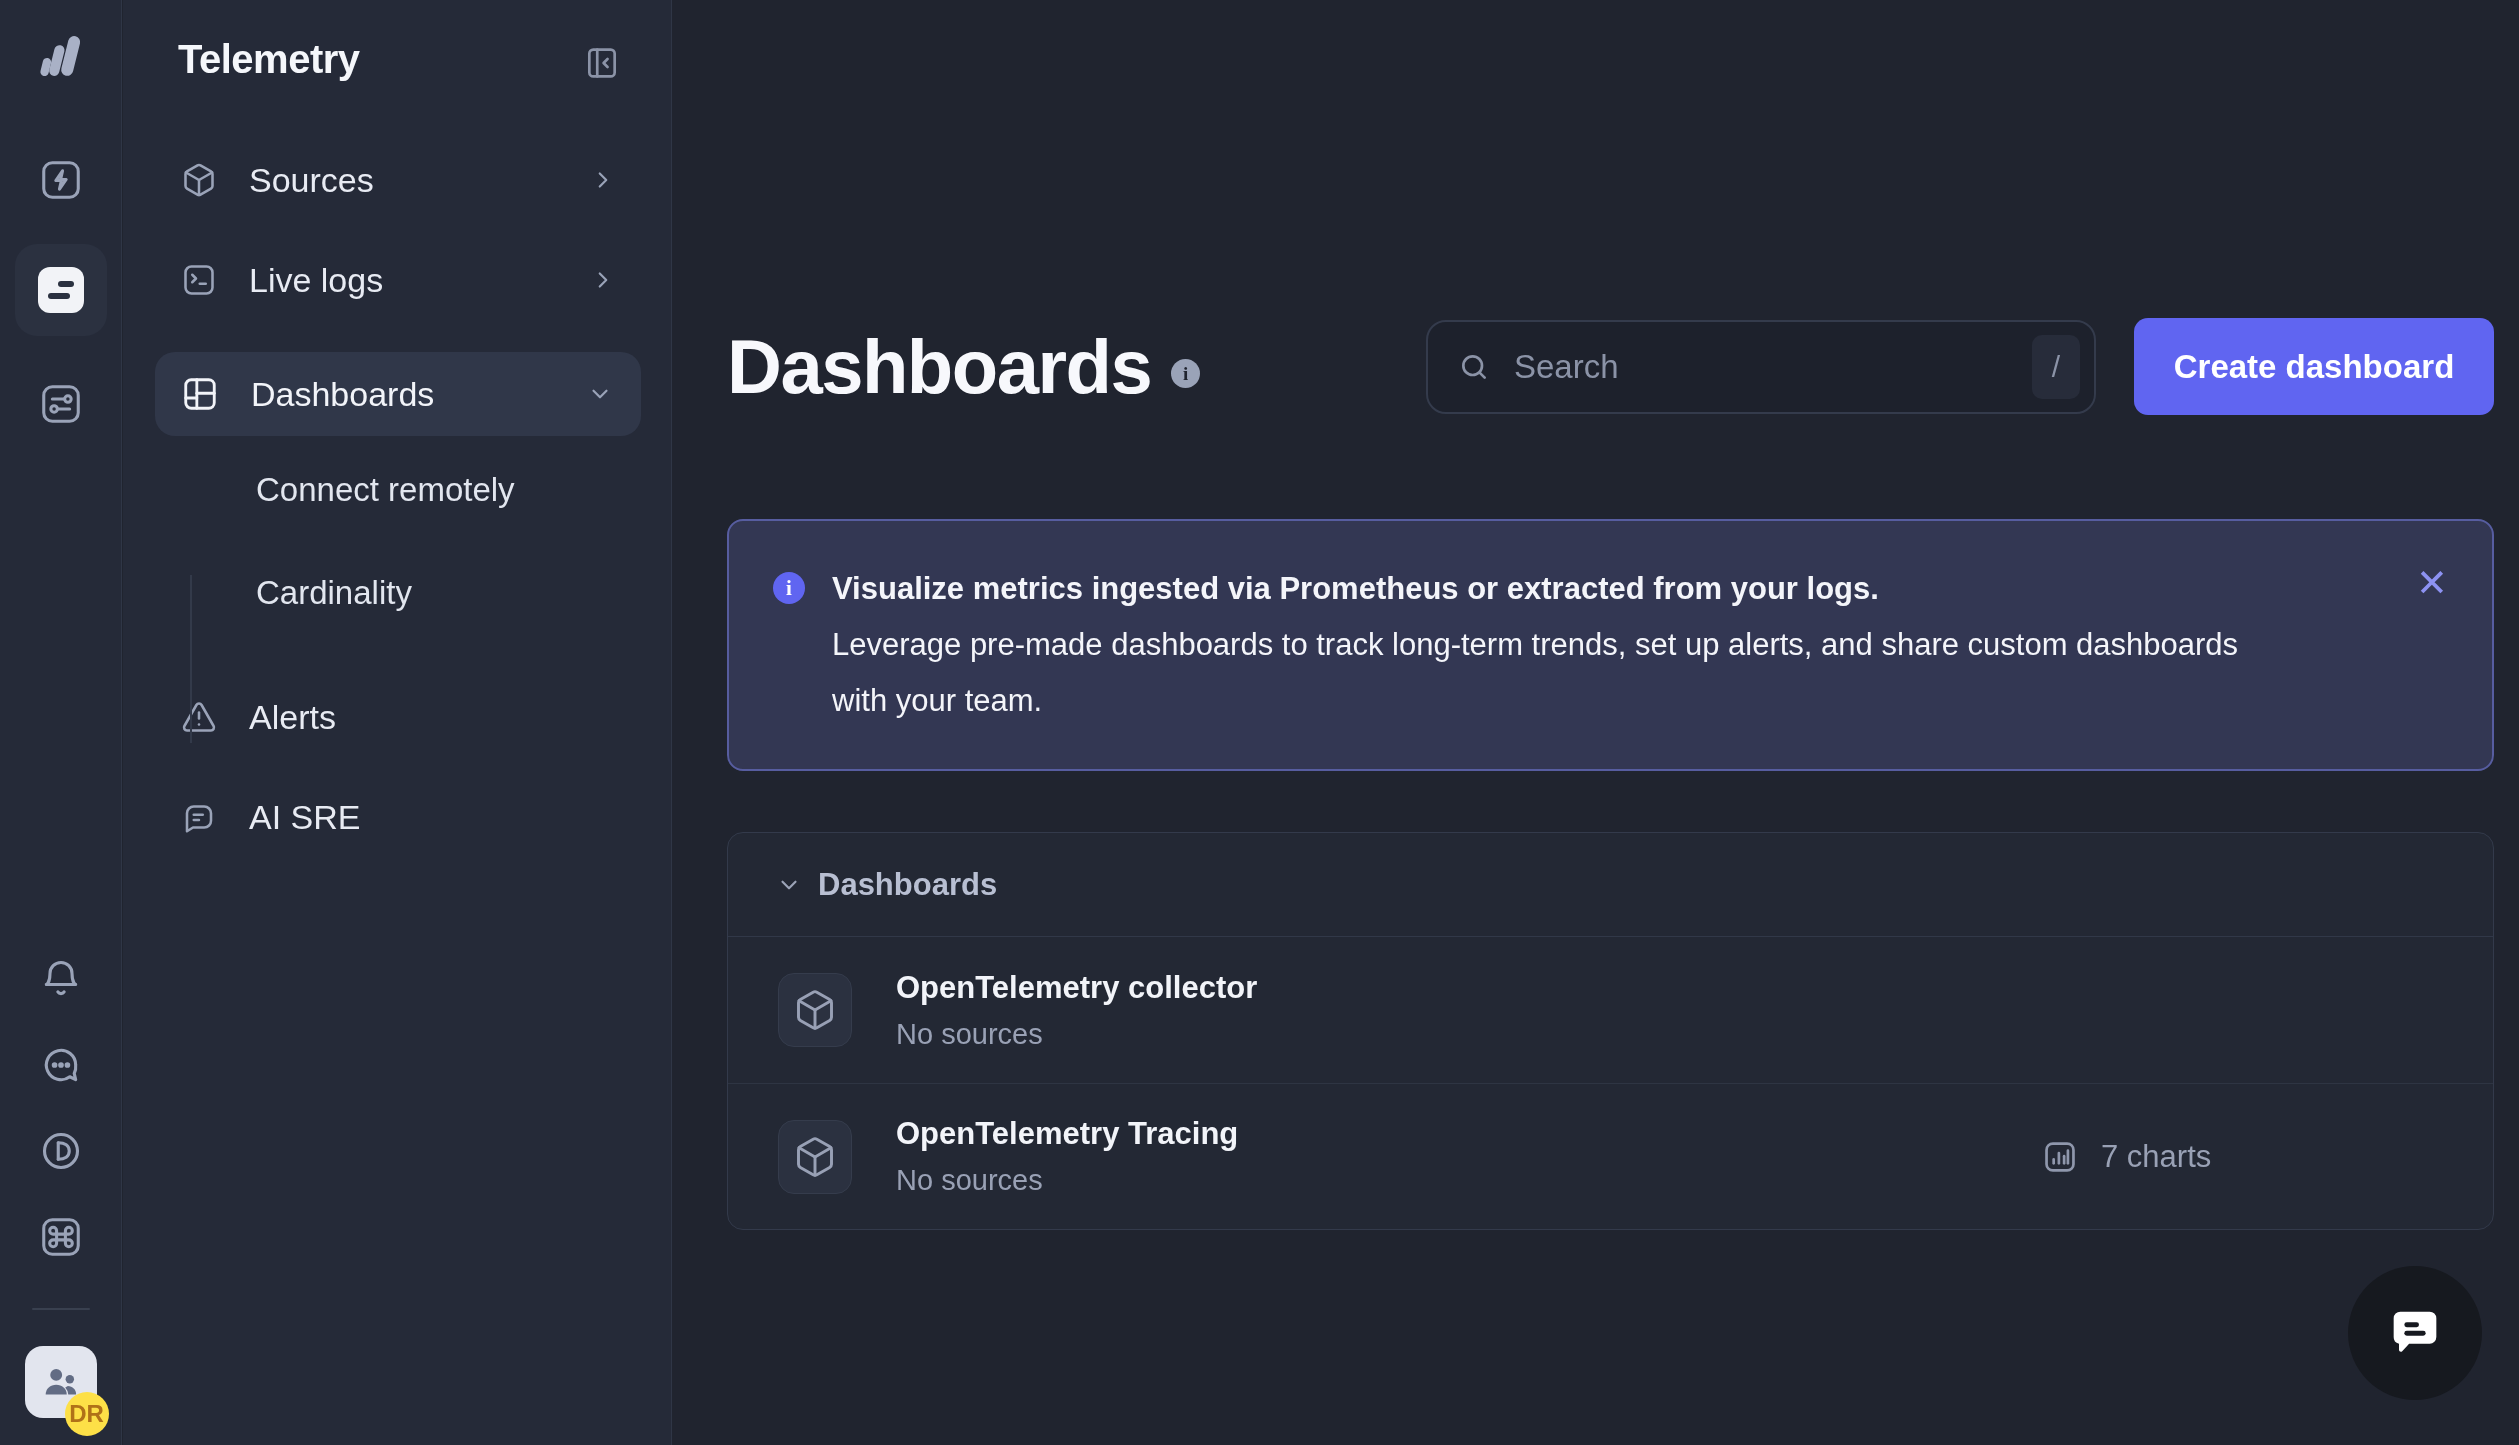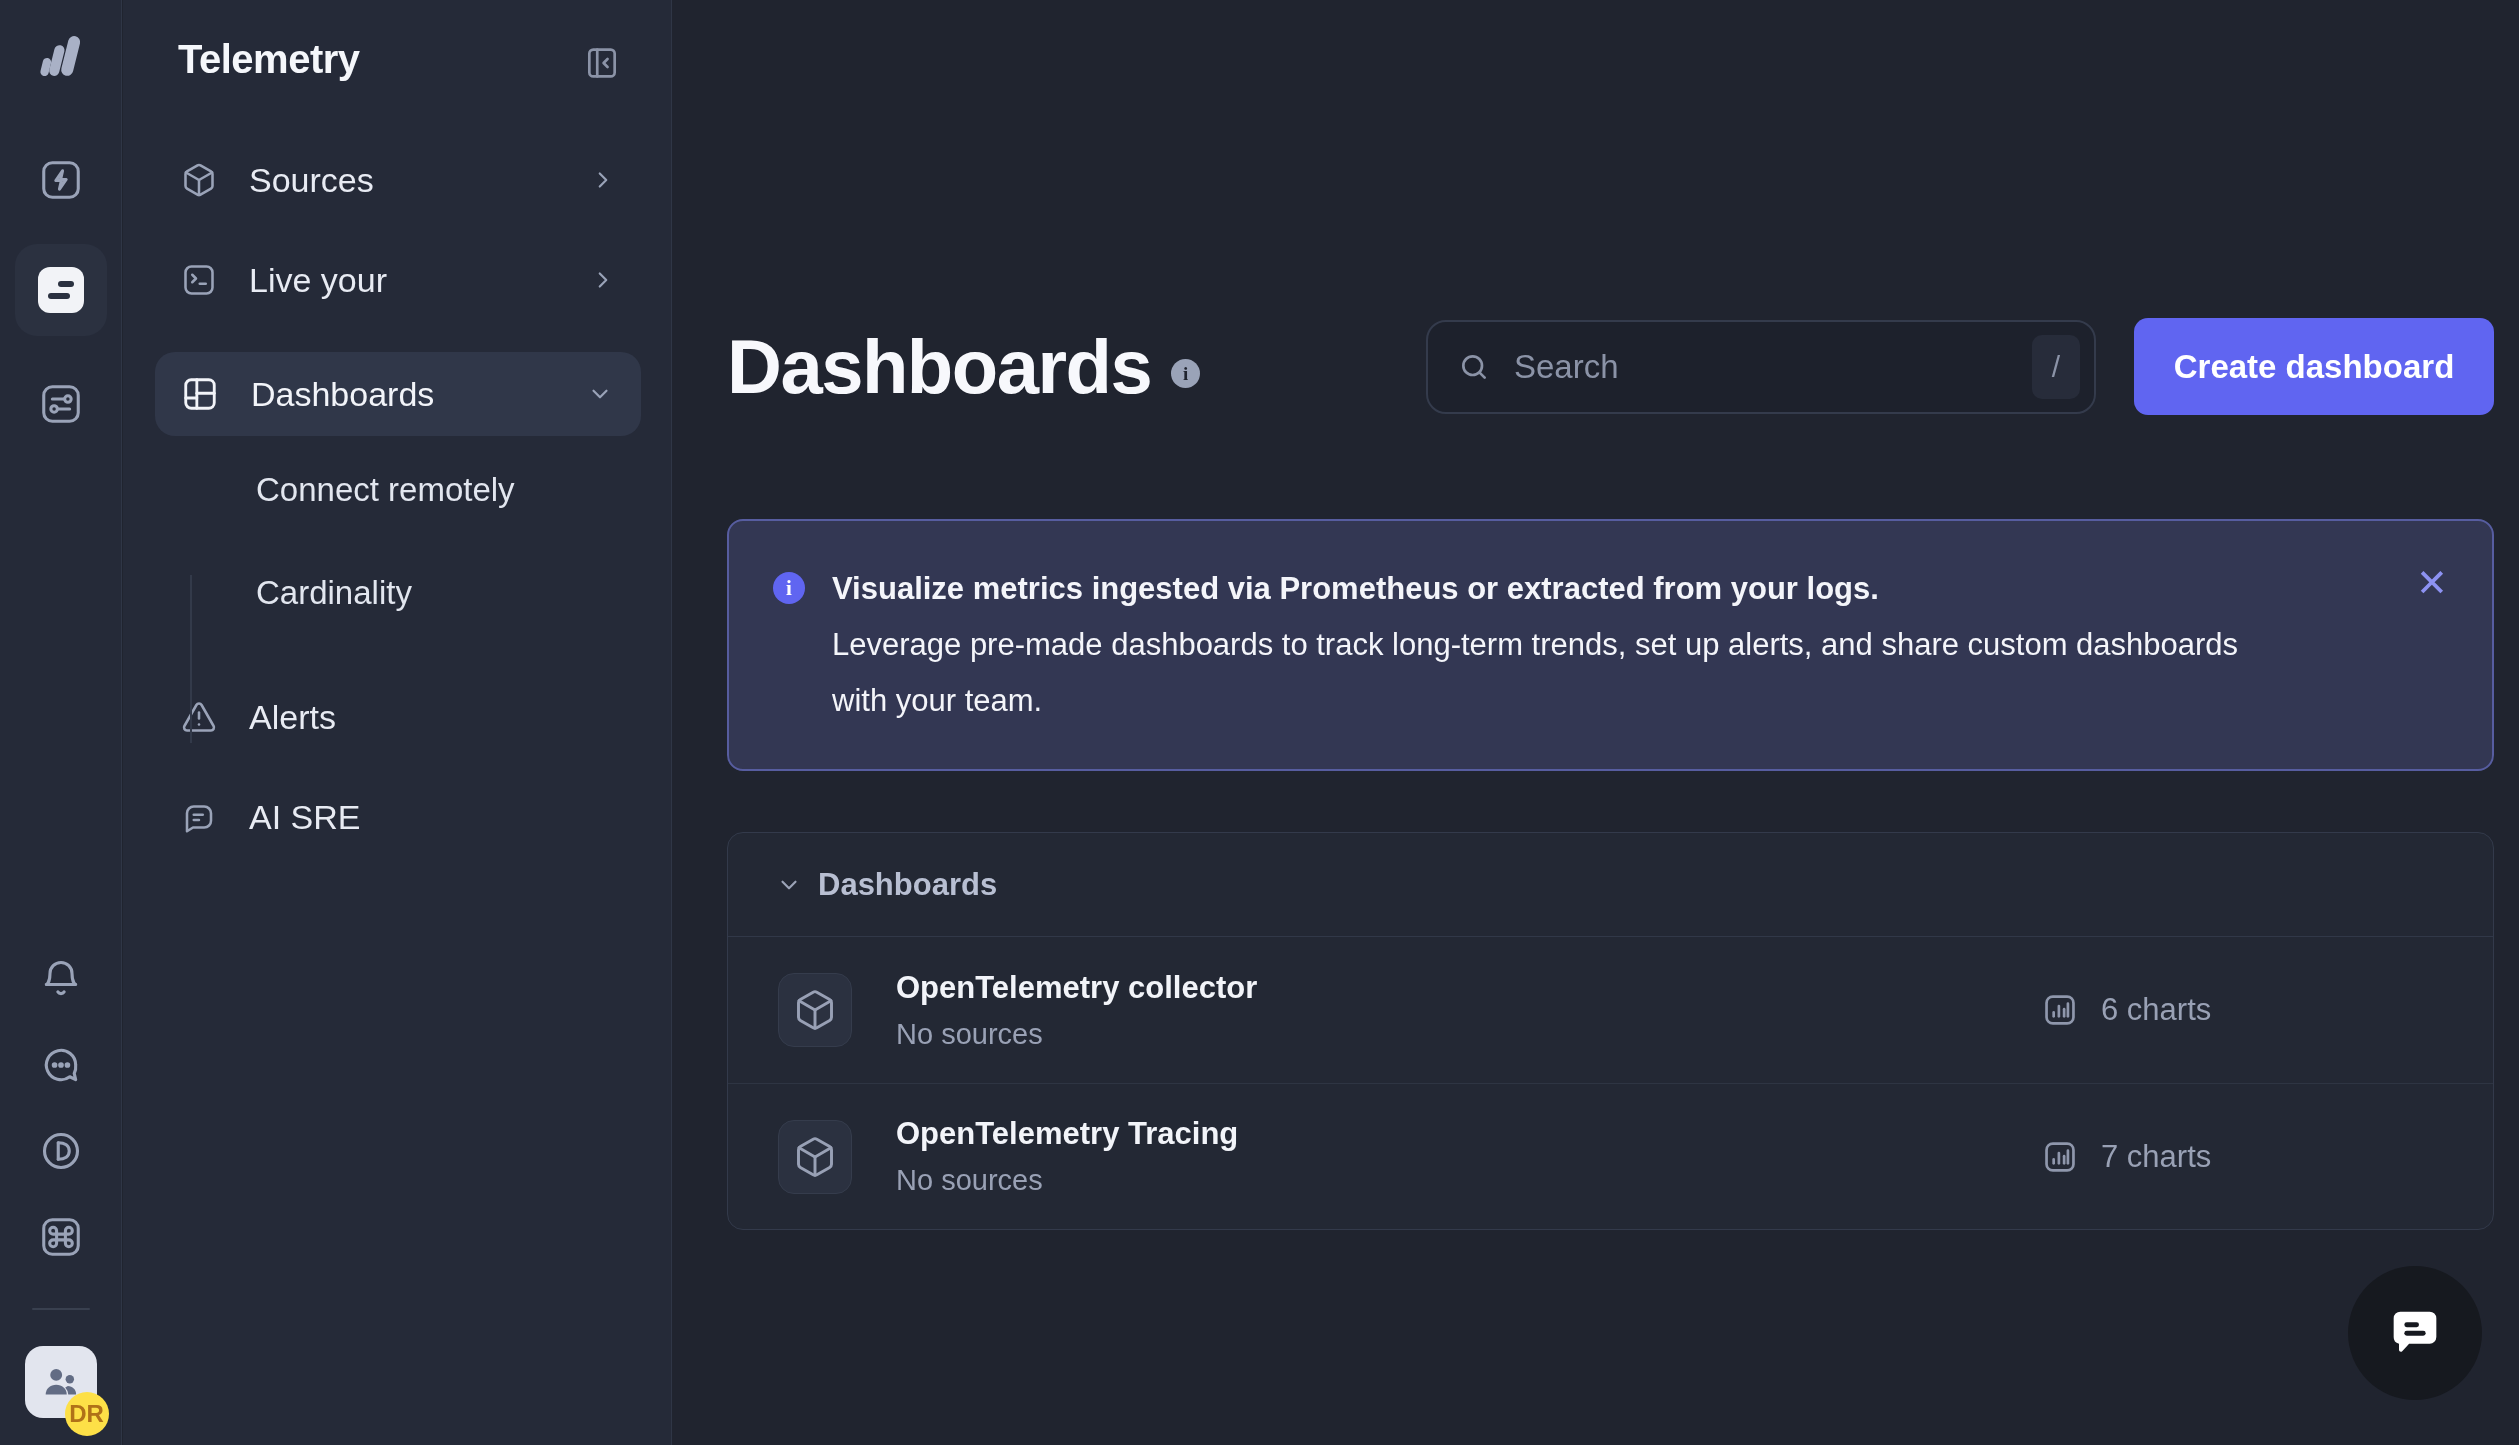--- a/index.html
+++ b/index.html
@@ -270,21 +270,21 @@
           <path d="m9 6 6 6-6 6"></path>
         </svg>
     </div>
 
     <div class="nav-item">
       <svg class="nav-icon" viewBox="0 0 24 24" fill="none" stroke="currentColor" stroke-width="1.7" stroke-linecap="round" stroke-linejoin="round">
         <rect x="3" y="3" width="18" height="18" rx="4"></rect>
         <path d="m7.5 8.5 2.5 2.5-2.5 2.5"></path>
           <path d="M12.5 14.5h4"></path>
       </svg>
-      <span class="nav-label">Live your</span>
+      <span class="nav-label">Live logs</span>
       <svg class="nav-chev" viewBox="0 0 24 24" fill="none" stroke="currentColor" stroke-width="2" stroke-linecap="round" stroke-linejoin="round">
           <path d="m9 6 6 6-6 6"></path>
         </svg>
     </div>
 
     <div class="nav-pill">
       <svg class="nav-icon" viewBox="0 0 24 24" fill="none" stroke="currentColor" stroke-width="1.8" stroke-linecap="round" stroke-linejoin="round">
         <rect x="3" y="3" width="18" height="18" rx="3.5"></rect>
         <path d="M10 3v18"></path>
           <path d="M3 14.5h7"></path>
@@ -363,30 +363,20 @@
       <div class="tile">
         <svg width="44" height="44" viewBox="0 0 24 24" fill="none" stroke="currentColor" stroke-width="1.6" stroke-linecap="round" stroke-linejoin="round">
           <path d="M21 8a2 2 0 0 0-1-1.73l-7-4a2 2 0 0 0-2 0l-7 4A2 2 0 0 0 3 8v8a2 2 0 0 0 1 1.73l7 4a2 2 0 0 0 2 0l7-4A2 2 0 0 0 21 16Z"></path>
           <path d="m3.3 7 8.7 5 8.7-5"></path>
             <path d="M12 22V12"></path>
         </svg>
       </div>
       <div class="drow-text">
         <div class="drow-title">OpenTelemetry collector</div>
         <div class="drow-sub">No sources</div>
-      </div>
-      <div class="drow-right">
-        <svg class="chart-ico" viewBox="0 0 24 24" fill="none" stroke="currentColor" stroke-width="1.7" stroke-linecap="round" stroke-linejoin="round">
-          <rect x="3.5" y="3.5" width="17" height="17" rx="4"></rect>
-          <path d="M8 16v-2.5"></path>
-            <path d="M11.3 16V9.5"></path>
-            <path d="M14.6 16v-4.5"></path>
-            <path d="M17 16V8"></path>
-        </svg>
-        <span>6 charts</span>
       </div>
     </div>
 
     <div class="drow">
       <div class="tile">
         <svg width="44" height="44" viewBox="0 0 24 24" fill="none" stroke="currentColor" stroke-width="1.6" stroke-linecap="round" stroke-linejoin="round">
           <path d="M21 8a2 2 0 0 0-1-1.73l-7-4a2 2 0 0 0-2 0l-7 4A2 2 0 0 0 3 8v8a2 2 0 0 0 1 1.73l7 4a2 2 0 0 0 2 0l7-4A2 2 0 0 0 21 16Z"></path>
           <path d="m3.3 7 8.7 5 8.7-5"></path>
             <path d="M12 22V12"></path>
         </svg>

